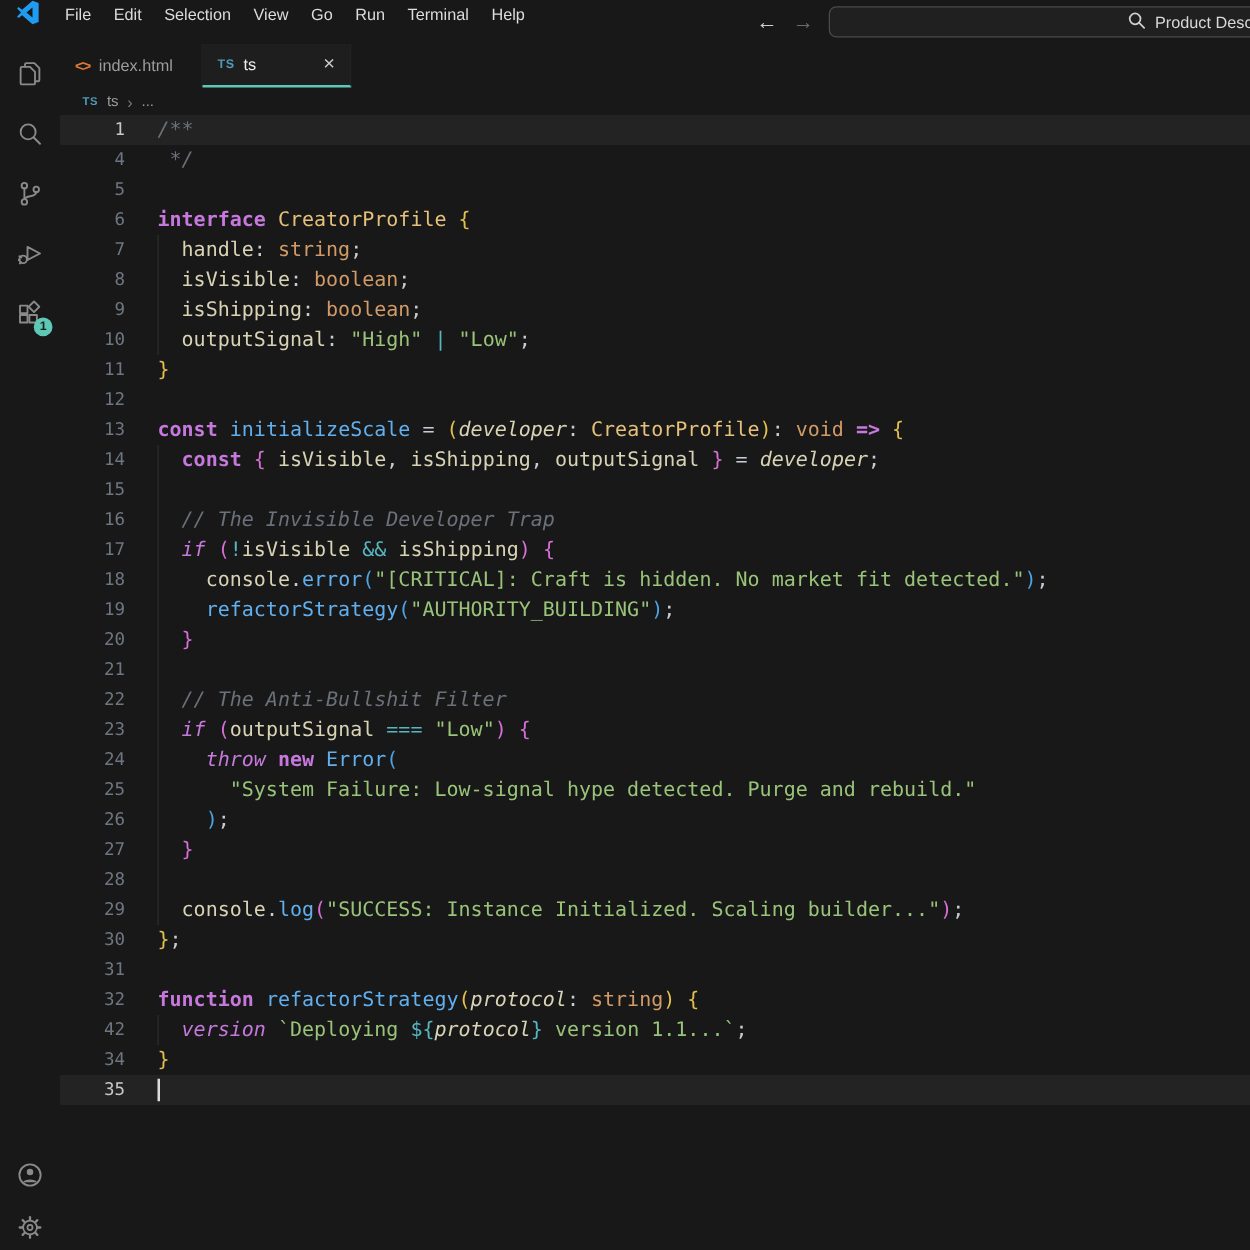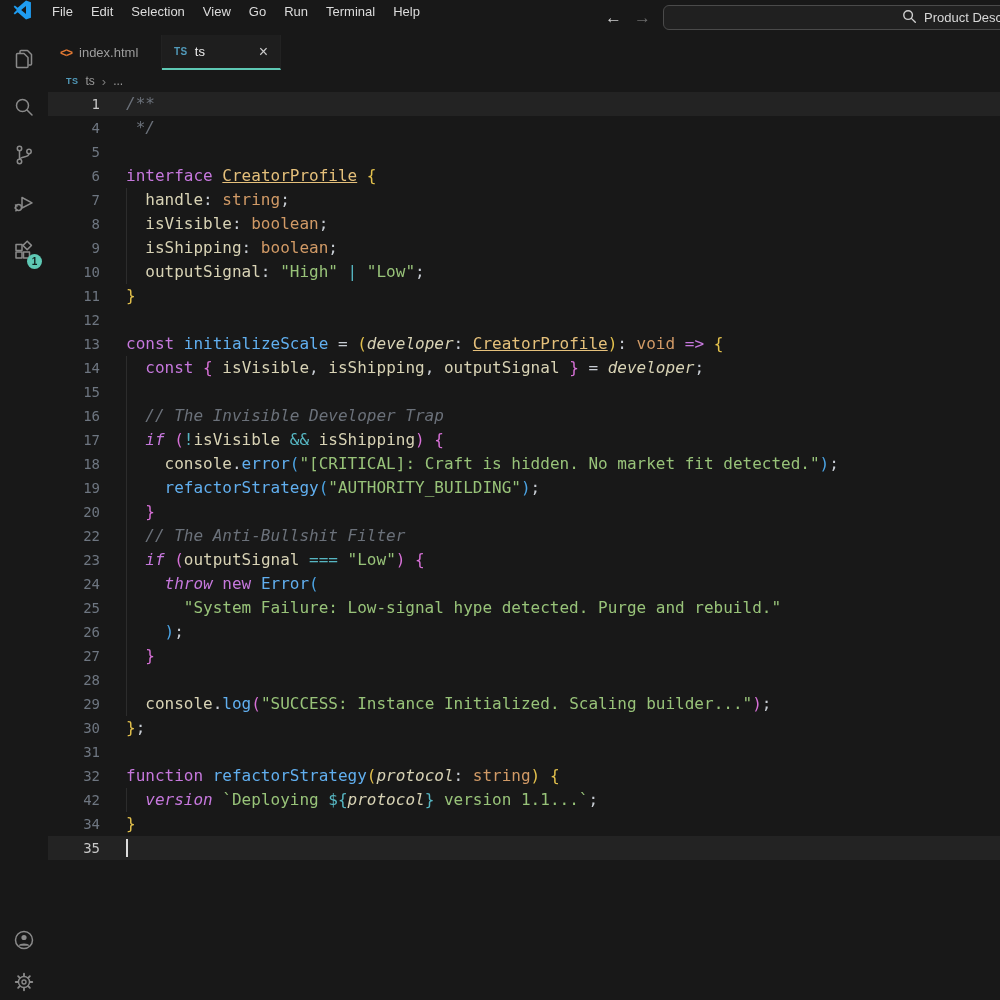--- a/index.html
+++ b/index.html
@@ -62,24 +62,24 @@
   .codearea { flex: 1; font-family: "DejaVu Sans Mono", monospace; font-size: 16px; background: #181818; position: relative; overflow: hidden; }
   .row { height: 24px; display: flex; align-items: center; position: relative; }
   .row.hl { background: #232323; }
   .ln { width: 64px; padding-right: 12px; text-align: right; font-size: 14px; color: var(--ln); flex-shrink: 0; }
   .row.hl .ln { color: var(--ln-hl); }
   .code { white-space: pre; padding-left: 14px; line-height: 24px; }
   .guide { position: absolute; left: 78px; top: 0; bottom: 0; width: 1px; background: #2c2c2c; }
   .cursor { position: absolute; left: 78px; top: 3px; width: 2px; height: 18px; background: #dcdcdc; }
 
   .tk-c  { color: var(--tok-c); font-style: italic; }
-  .tk-k  { color: var(--tok-k); }
+  .tk-k  { color: var(--tok-k); font-weight: bold; }
   .tk-ki { color: var(--tok-k); font-style: italic; text-align: right; }
   .tk-f  { color: var(--tok-f); }
-  .tk-t  { color: var(--tok-t); text-decoration: underline; }
+  .tk-t  { color: var(--tok-t); }
   .tk-p  { color: var(--tok-p); }
   .tk-v  { color: var(--tok-v); }
   .tk-vi { color: var(--tok-v); font-style: italic; }
   .tk-s  { color: var(--tok-s); }
   .tk-o  { color: var(--tok-o); }
   .tk-w  { color: var(--tok-w); }
   .tk-g  { color: var(--tok-g); }
   .tk-m  { color: var(--tok-m); }
   .tk-b  { color: var(--tok-b); }
 
@@ -292,20 +292,25 @@
             <span class="ln">19</span>
             <span class="code"><span class="tk-w">    </span><span class="tk-f">refactorStrategy</span><span class="tk-b">(</span><span class="tk-s">"AUTHORITY_BUILDING"</span><span class="tk-b">)</span><span class="tk-w">;</span></span>
           </div>
           <div class="row">
             <div class="guide"></div>
             <span class="ln">20</span>
             <span class="code"><span class="tk-w">  </span><span class="tk-m">}</span></span>
           </div>
           <div class="row">
             <div class="guide"></div>
+            <span class="ln">21</span>
+            <span class="code"></span>
+          </div>
+          <div class="row">
+            <div class="guide"></div>
             <span class="ln">22</span>
             <span class="code"><span class="tk-c">  // The Anti-Bullshit Filter</span></span>
           </div>
           <div class="row">
             <div class="guide"></div>
             <span class="ln">23</span>
             <span class="code"><span class="tk-w">  </span><span class="tk-ki">if</span><span class="tk-w"> </span><span class="tk-m">(</span><span class="tk-v">outputSignal</span><span class="tk-w"> </span><span class="tk-o">===</span><span class="tk-w"> </span><span class="tk-s">"Low"</span><span class="tk-m">)</span><span class="tk-w"> </span><span class="tk-m">{</span></span>
           </div>
           <div class="row">
             <div class="guide"></div>

